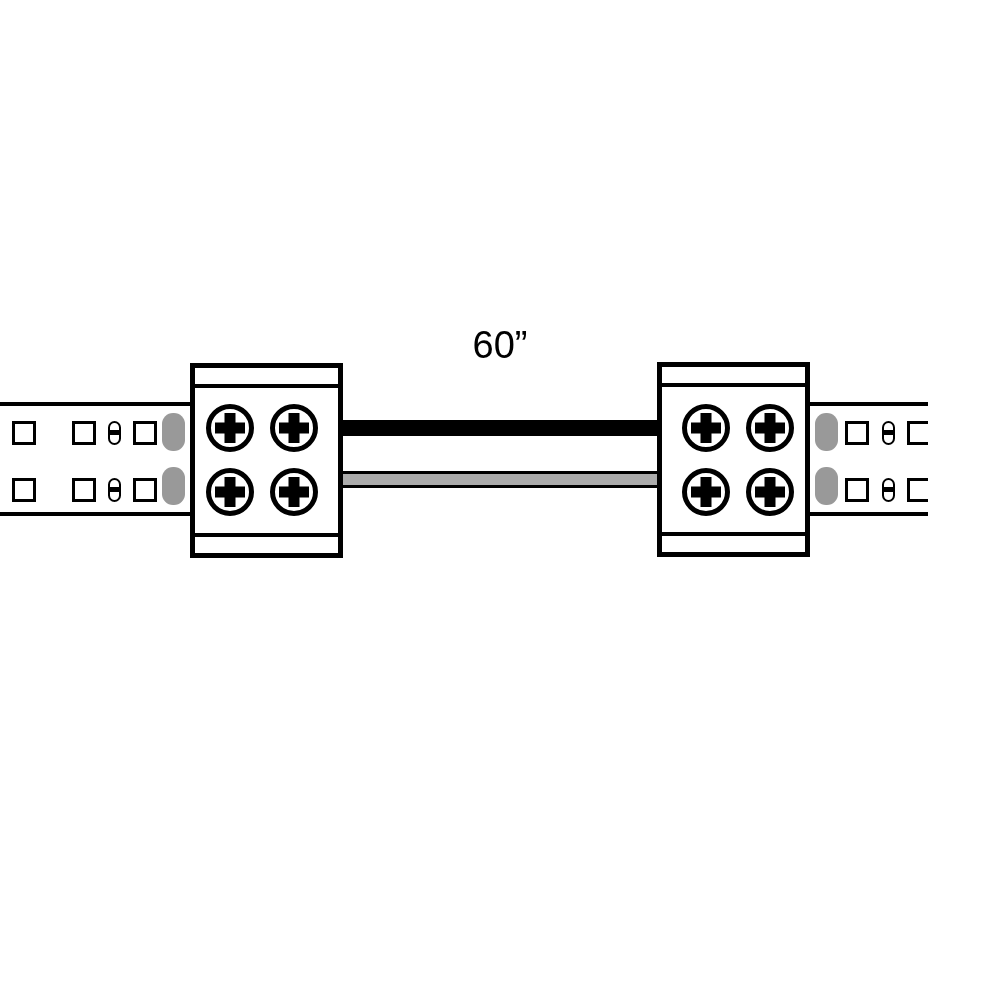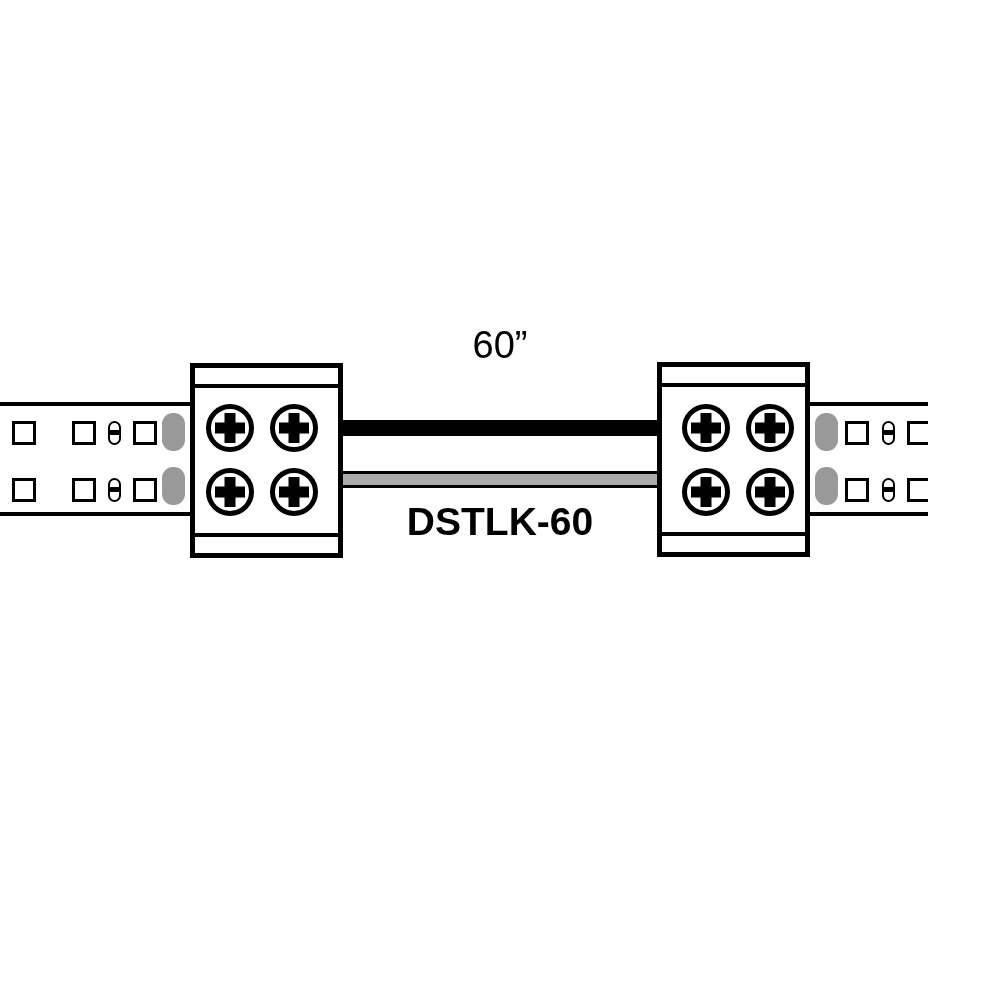--- a/index.html
+++ b/index.html
@@ -163,15 +163,14 @@
   <div class="connector connector-right">
     <div class="sep sep-top"></div>
     <div class="sep sep-bottom"></div>
     <div class="screw cr-tl"></div>
     <div class="screw cr-tr"></div>
     <div class="screw cr-bl"></div>
     <div class="screw cr-br"></div>
   </div>
 
   <div class="label label-inches">60”</div>
-  <div class="label label-code">DSTLK-60</div>
 
 </div>
 
 </body></html>

